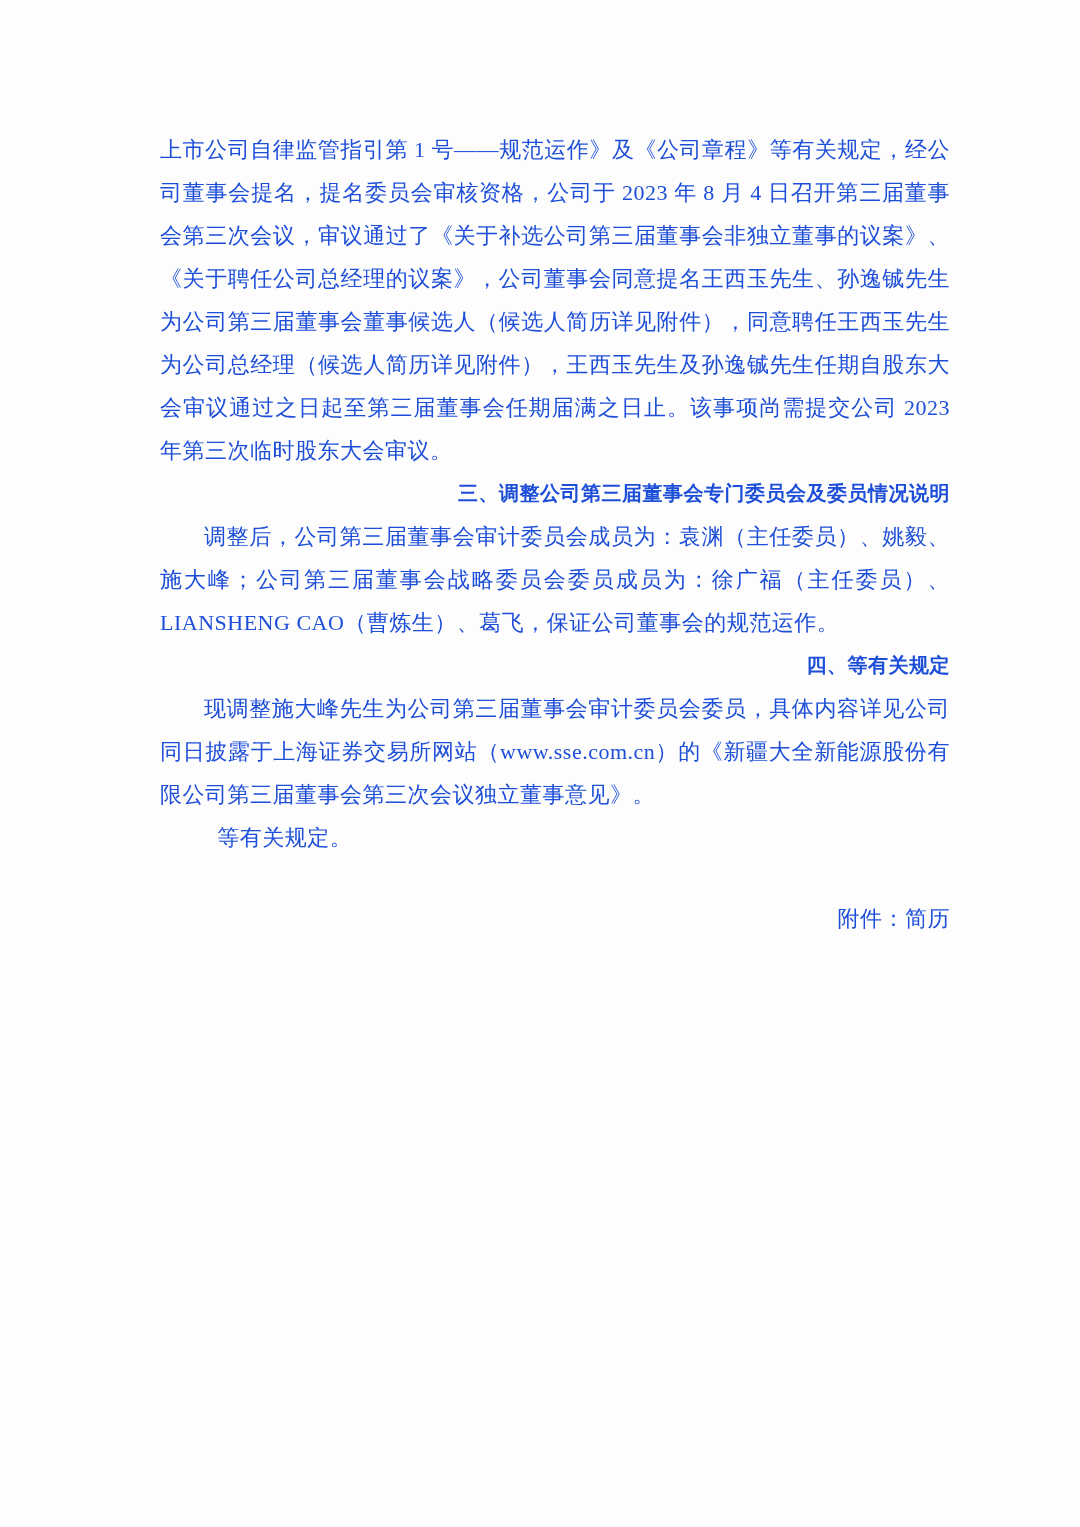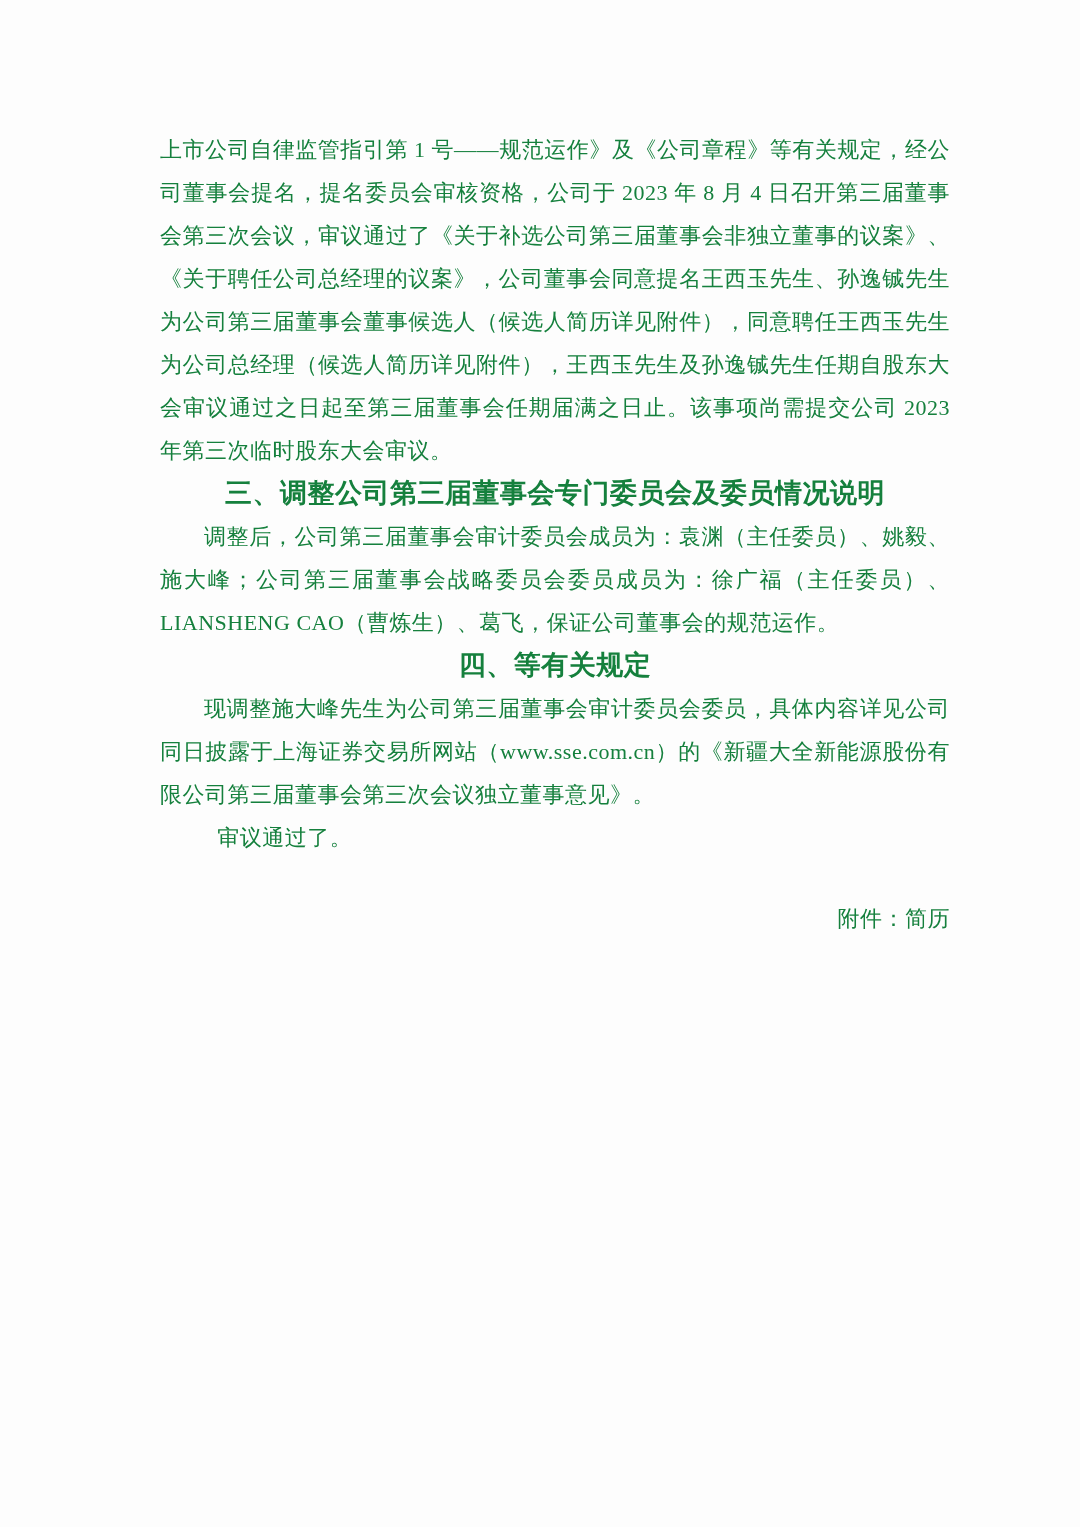--- a/index.html
+++ b/index.html
@@ -7,44 +7,44 @@
     padding: 0;
     background: #e9e9e9;
   }
   .page {
     position: relative;
     width: 1080px;
     height: 1527px;
     margin: 0 auto;
     background: #fdfdfd;
     font-family: "Liberation Serif", "DejaVu Serif", serif;
-    color: #15803d;
+    color: #1d4ed8;
     overflow: hidden;
   }
   .content {
     box-sizing: border-box;
     width: 100%;
     padding: 128px 130px 0 160px;
     font-size: 22px;
     line-height: 43px;
     text-align: justify;
     text-justify: inter-ideograph;
     letter-spacing: 0.5px;
   }
   .content p, .content h2 {
     margin: 0;
     padding: 0;
   }
   .body-par { text-align: justify; }
   .indent { text-indent: 2em; }
   .heading {
     font-weight: bold;
-    font-size: 27px;
+    font-size: 20px;
     line-height: 43px;
-    text-align: center;
+    text-align: right;
   }
   .heading-3 { margin-top: 12px; }
   .par-after-heading { margin-top: 14px; }
   .par-gap { margin-top: 13px; }
   .heading-4 { margin-top: 11px; }
   .par-tight { margin-top: 0; }
   .closing {
     margin-top: 58px;
     text-indent: 2.6em;
     text-align: left;
@@ -74,21 +74,21 @@
 
     <h2 class="heading heading-3">三、调整公司第三届董事会专门委员会及委员情况说明</h2>
 
 
     <p class="body-par indent par-gap">调整后，公司第三届董事会审计委员会成员为：袁渊（主任委员）、姚毅、施大峰；公司第三届董事会战略委员会委员成员为：徐广福（主任委员）、LIANSHENG CAO（曹炼生）、葛飞，保证公司董事会的规范运作。</p>
 
     <h2 class="heading heading-4">四、等有关规定</h2>
 
     <p class="body-par indent par-tight">现调整施大峰先生为公司第三届董事会审计委员会委员，具体内容详见公司同日披露于上海证券交易所网站（www.sse.com.cn）的《新疆大全新能源股份有限公司第三届董事会第三次会议独立董事意见》。</p>
 
-    <p class="closing">审议通过了。</p>
+    <p class="closing">等有关规定。</p>
 
     <div class="sign-block">
     </div>
 
     <p class="attachment">附件：简历</p>
 
   </div>
 </div>
 
 </body></html>

